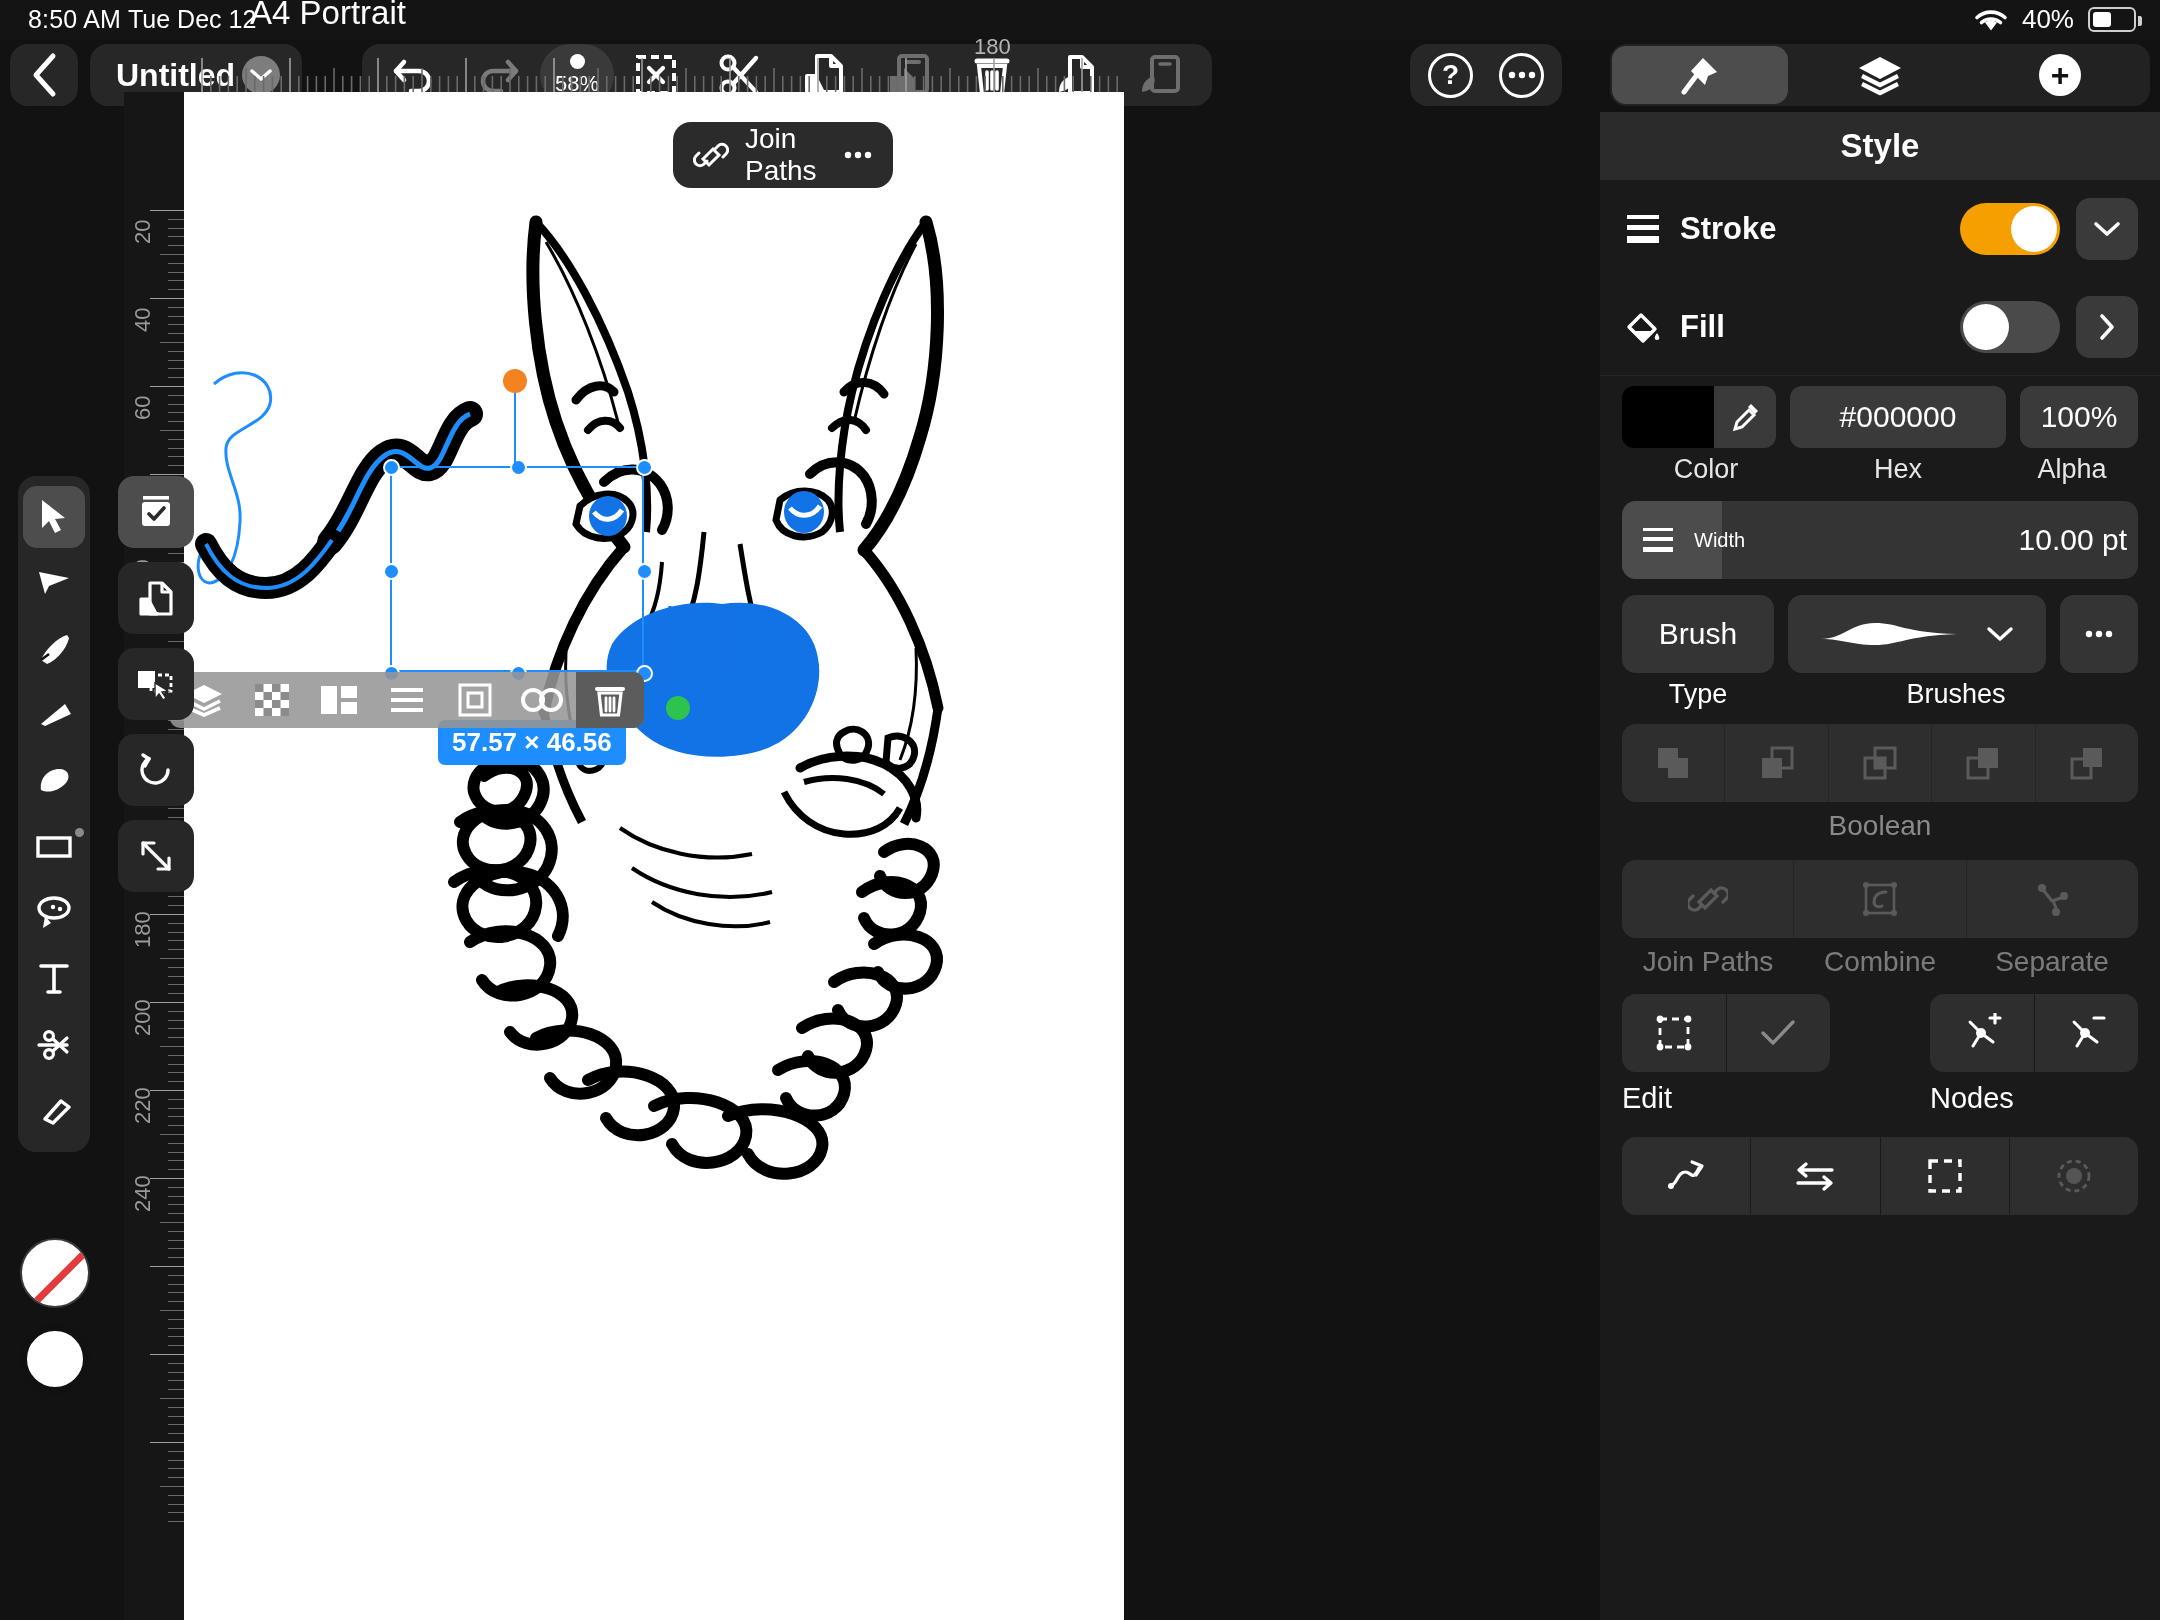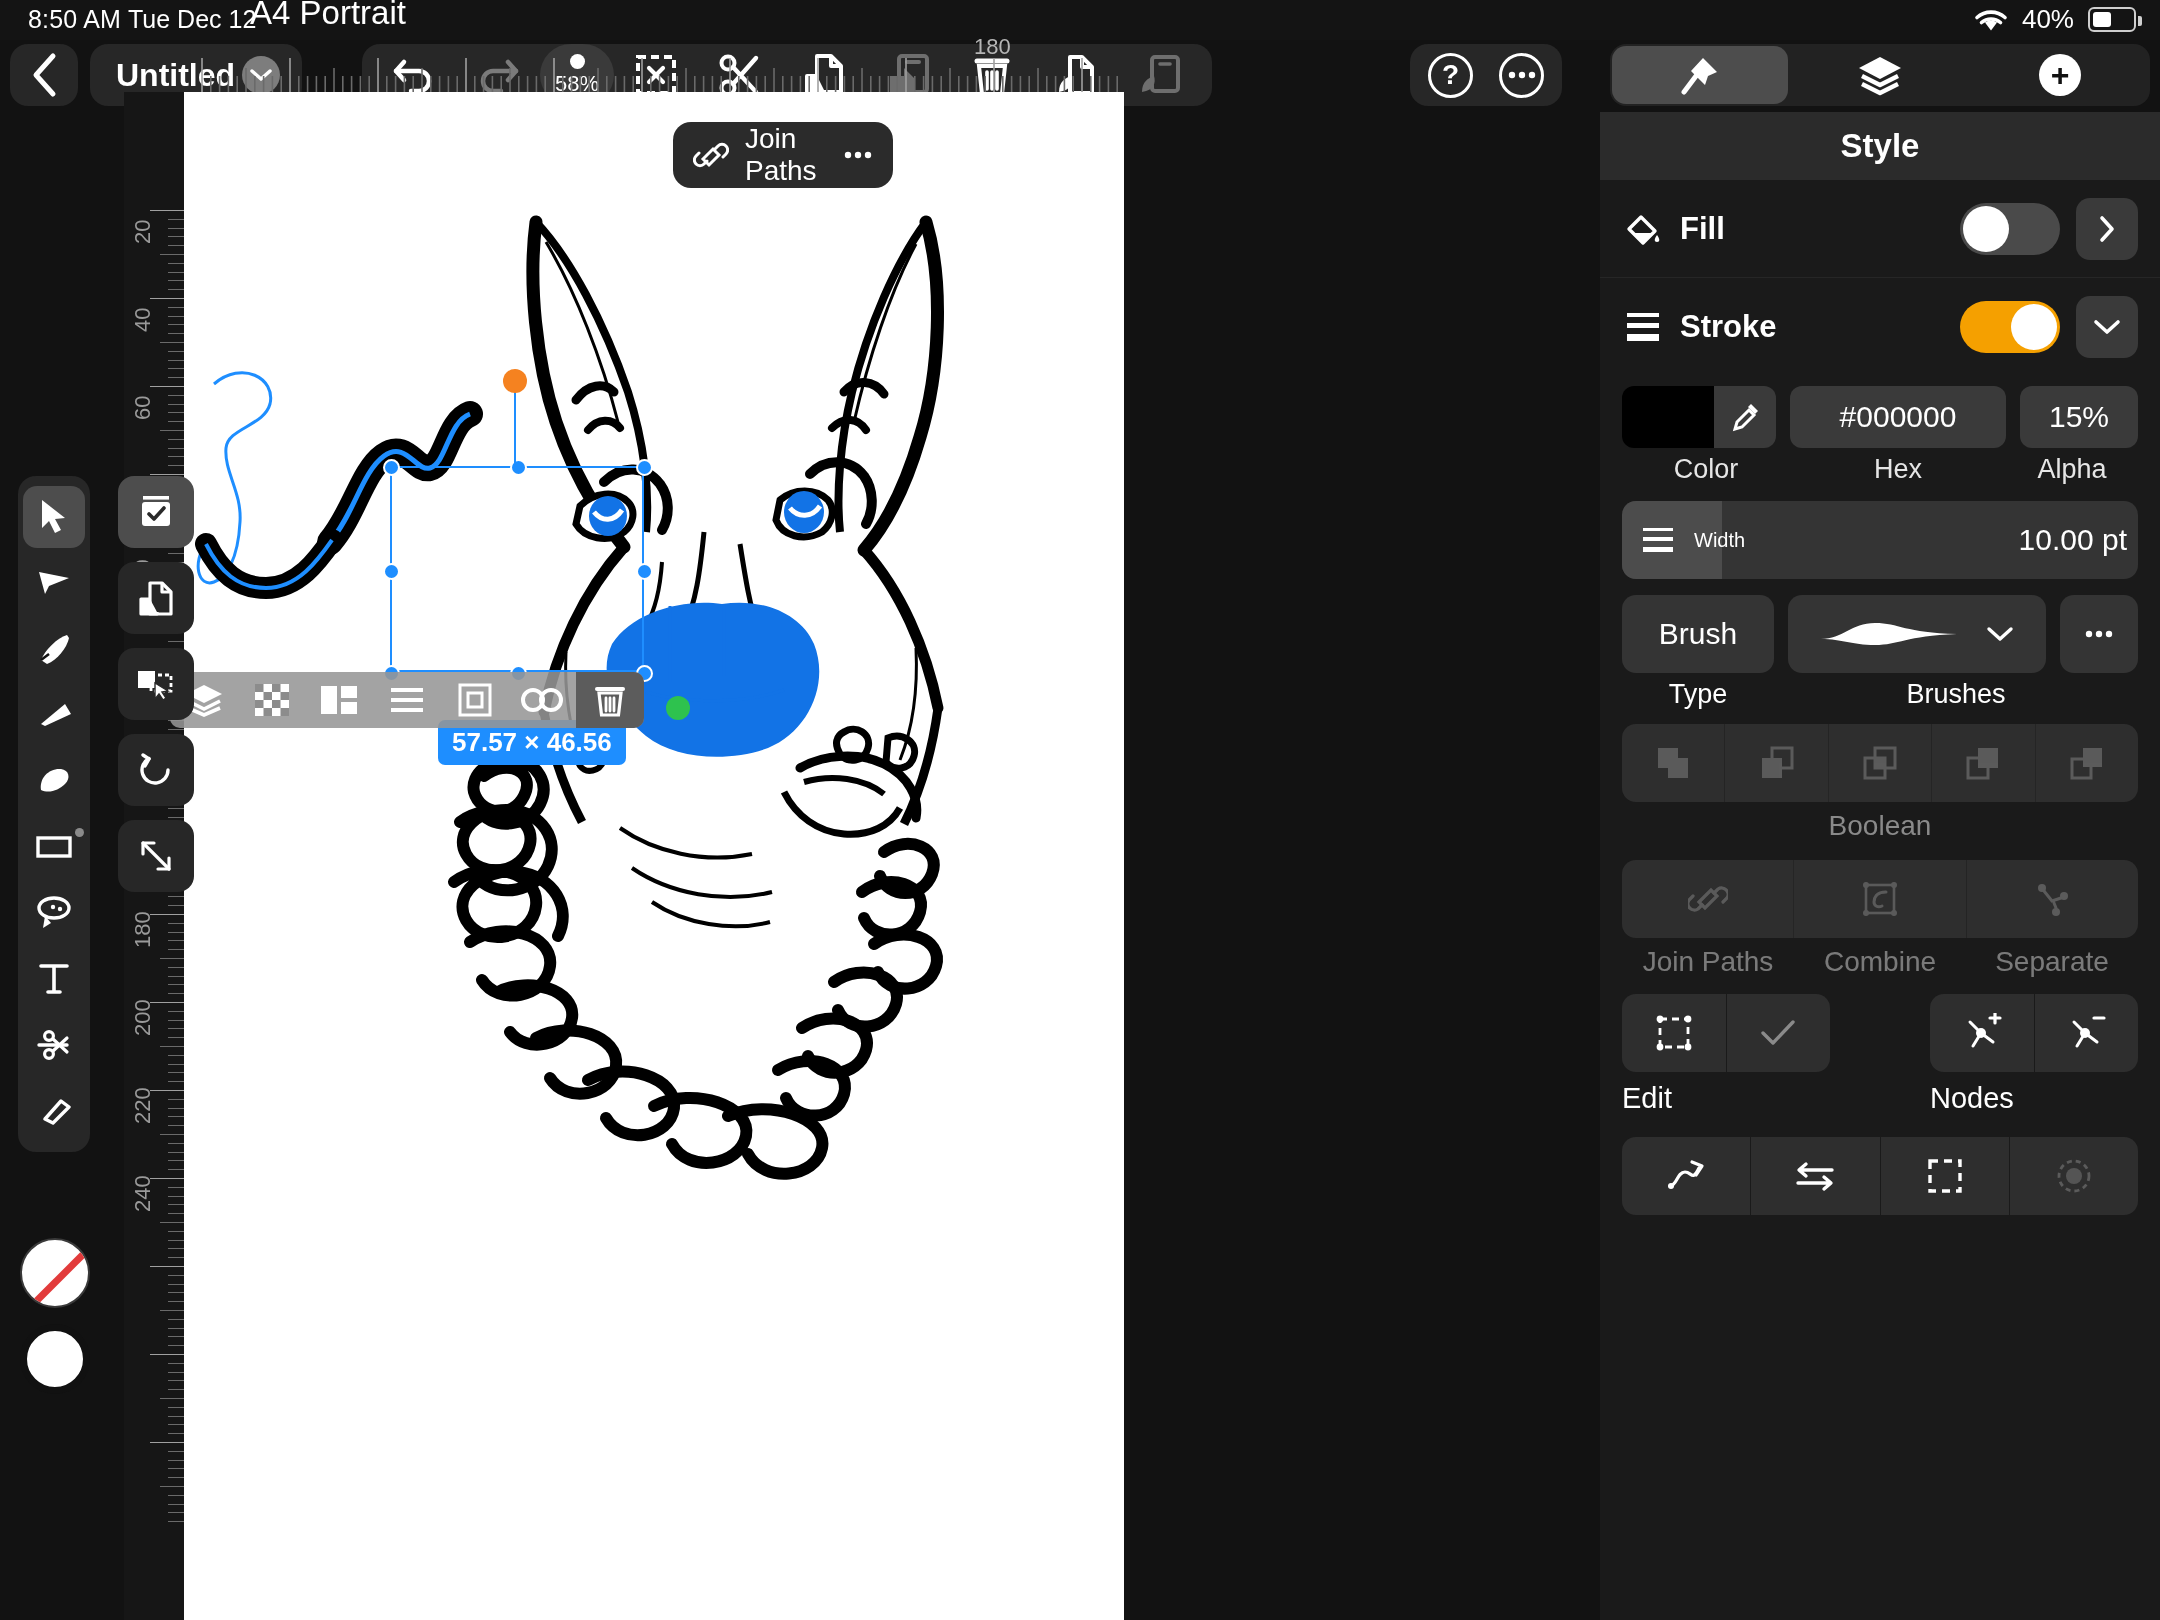--- a/index.html
+++ b/index.html
@@ -306,70 +306,70 @@
         </svg>
     </div>
     <div class="rp-seg">
       <span class="plus-circle">+</span>
     </div>
   </div>
 
   <div id="panel">
     <div id="panel-title">Style</div>
 
+    <div class="prow" style="border-bottom:none">
+      <span class="pico">
+        <svg width="36" height="32" viewBox="0 0 36 32">
+            <rect x="2" y="2" width="32" height="4" fill="#fff"></rect>
+            <rect x="2" y="12" width="32" height="5" fill="#fff"></rect>
+            <rect x="2" y="23" width="32" height="7" fill="#fff"></rect>
+          </svg>
+      </span>
+      <span class="plab">Stroke</span>
+      <span class="toggle on">
+          <i class="knob"></i>
+        </span>
+      <span class="chevbtn">
+        <svg width="30" height="18" viewBox="0 0 30 18">
+            <path d="M4 4 L15 14 L26 4" stroke="#fff" stroke-width="3.6" fill="none" stroke-linecap="round" stroke-linejoin="round"></path>
+          </svg>
+      </span>
+    </div>
+
     <div class="prow">
       <span class="pico">
         <svg width="40" height="40" viewBox="0 0 40 40">
             <path d="M6 20 L18 8 L32 22 L20 34 Z" fill="none" stroke="#fff" stroke-width="3.4" stroke-linejoin="round"></path>
             <path d="M10 24 L30 24 L20 34 Z" fill="#fff"></path>
             <path d="M34 26 c3 4 3 7 0 7 c-3 0-3-3 0-7z" fill="#fff"></path>
           </svg>
       </span>
       <span class="plab">Fill</span>
       <span class="toggle">
           <i class="knob"></i>
         </span>
       <span class="chevbtn">
         <svg width="18" height="30" viewBox="0 0 18 30">
             <path d="M4 4 L14 15 L4 26" stroke="#fff" stroke-width="3.6" fill="none" stroke-linecap="round" stroke-linejoin="round"></path>
-          </svg>
-      </span>
-    </div>
-
-    <div class="prow" style="border-bottom:none">
-      <span class="pico">
-        <svg width="36" height="32" viewBox="0 0 36 32">
-            <rect x="2" y="2" width="32" height="4" fill="#fff"></rect>
-            <rect x="2" y="12" width="32" height="5" fill="#fff"></rect>
-            <rect x="2" y="23" width="32" height="7" fill="#fff"></rect>
-          </svg>
-      </span>
-      <span class="plab">Stroke</span>
-      <span class="toggle on">
-          <i class="knob"></i>
-        </span>
-      <span class="chevbtn">
-        <svg width="30" height="18" viewBox="0 0 30 18">
-            <path d="M4 4 L15 14 L26 4" stroke="#fff" stroke-width="3.6" fill="none" stroke-linecap="round" stroke-linejoin="round"></path>
           </svg>
       </span>
     </div>
 
     <div class="crow">
       <div class="cbox">
         <span class="swatch"></span>
         <span class="eyed">
           <svg width="32" height="32" viewBox="0 0 32 32">
               <path d="M22 3 l7 7 -3 3 -7-7z" fill="#fff"></path>
               <path d="M20 9 L8 21 L6 28 L13 26 L25 14 Z" fill="none" stroke="#fff" stroke-width="3"></path>
             </svg>
         </span>
       </div>
       <div class="hexbox">#000000</div>
-      <div class="alphabox">15%</div>
+      <div class="alphabox">100%</div>
     </div>
     <div class="clabels">
       <span>Color</span>
       <span>Hex</span>
       <span>Alpha</span>
     </div>
 
     <div class="widthbar">
       <span class="fillpart"></span>
       <span class="wico">

